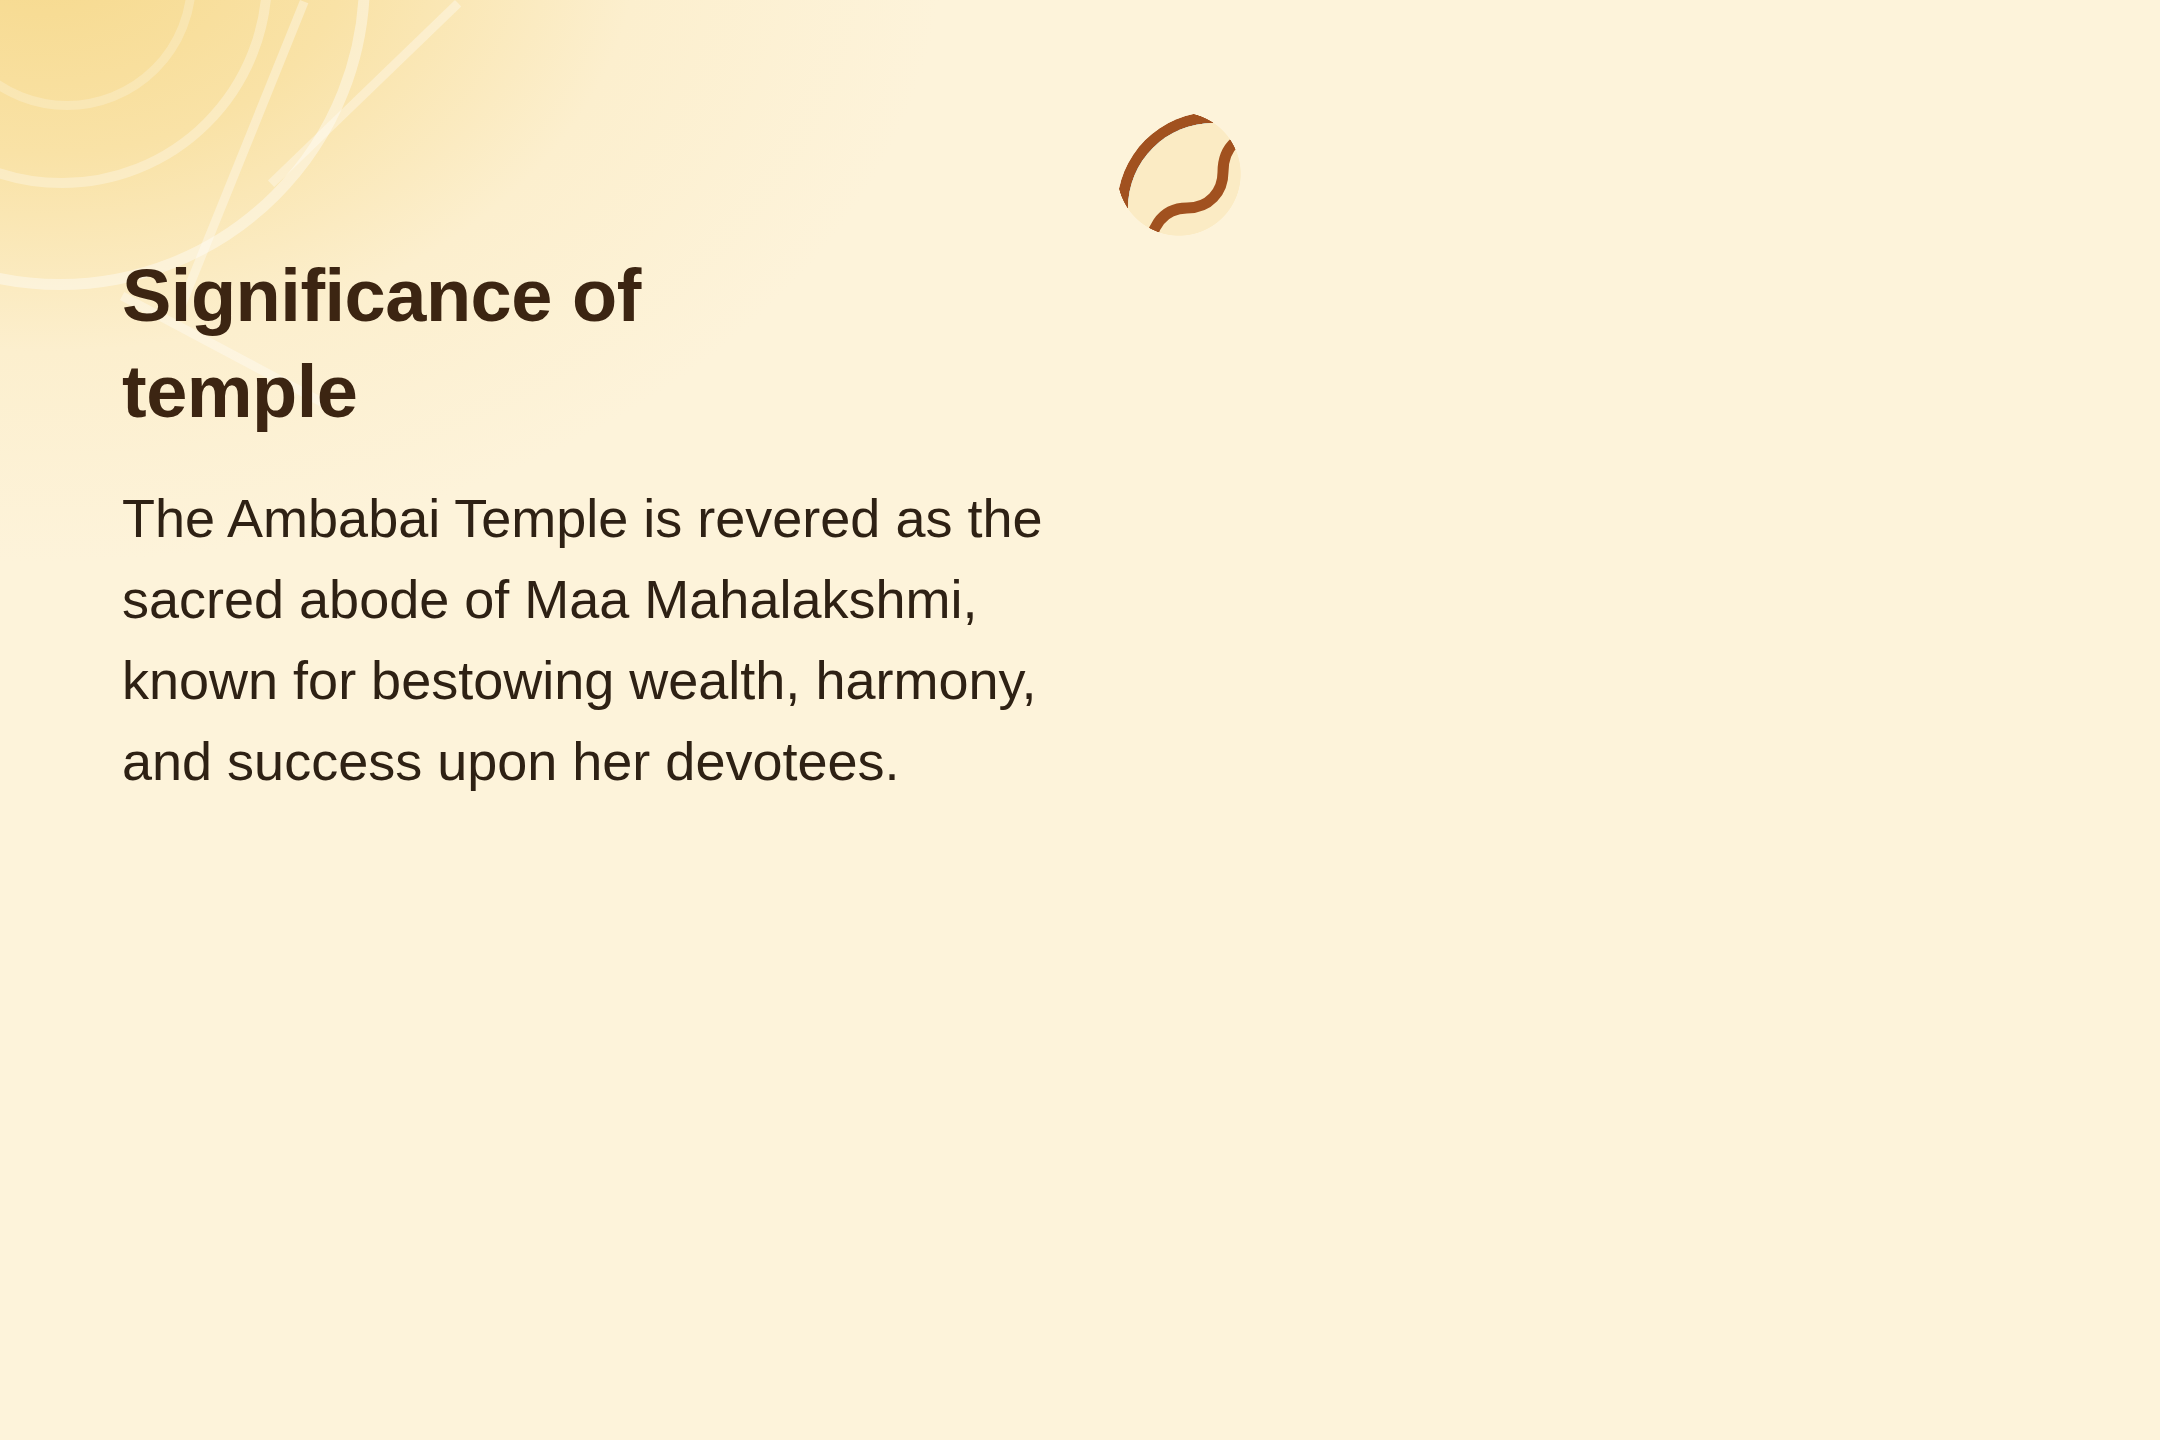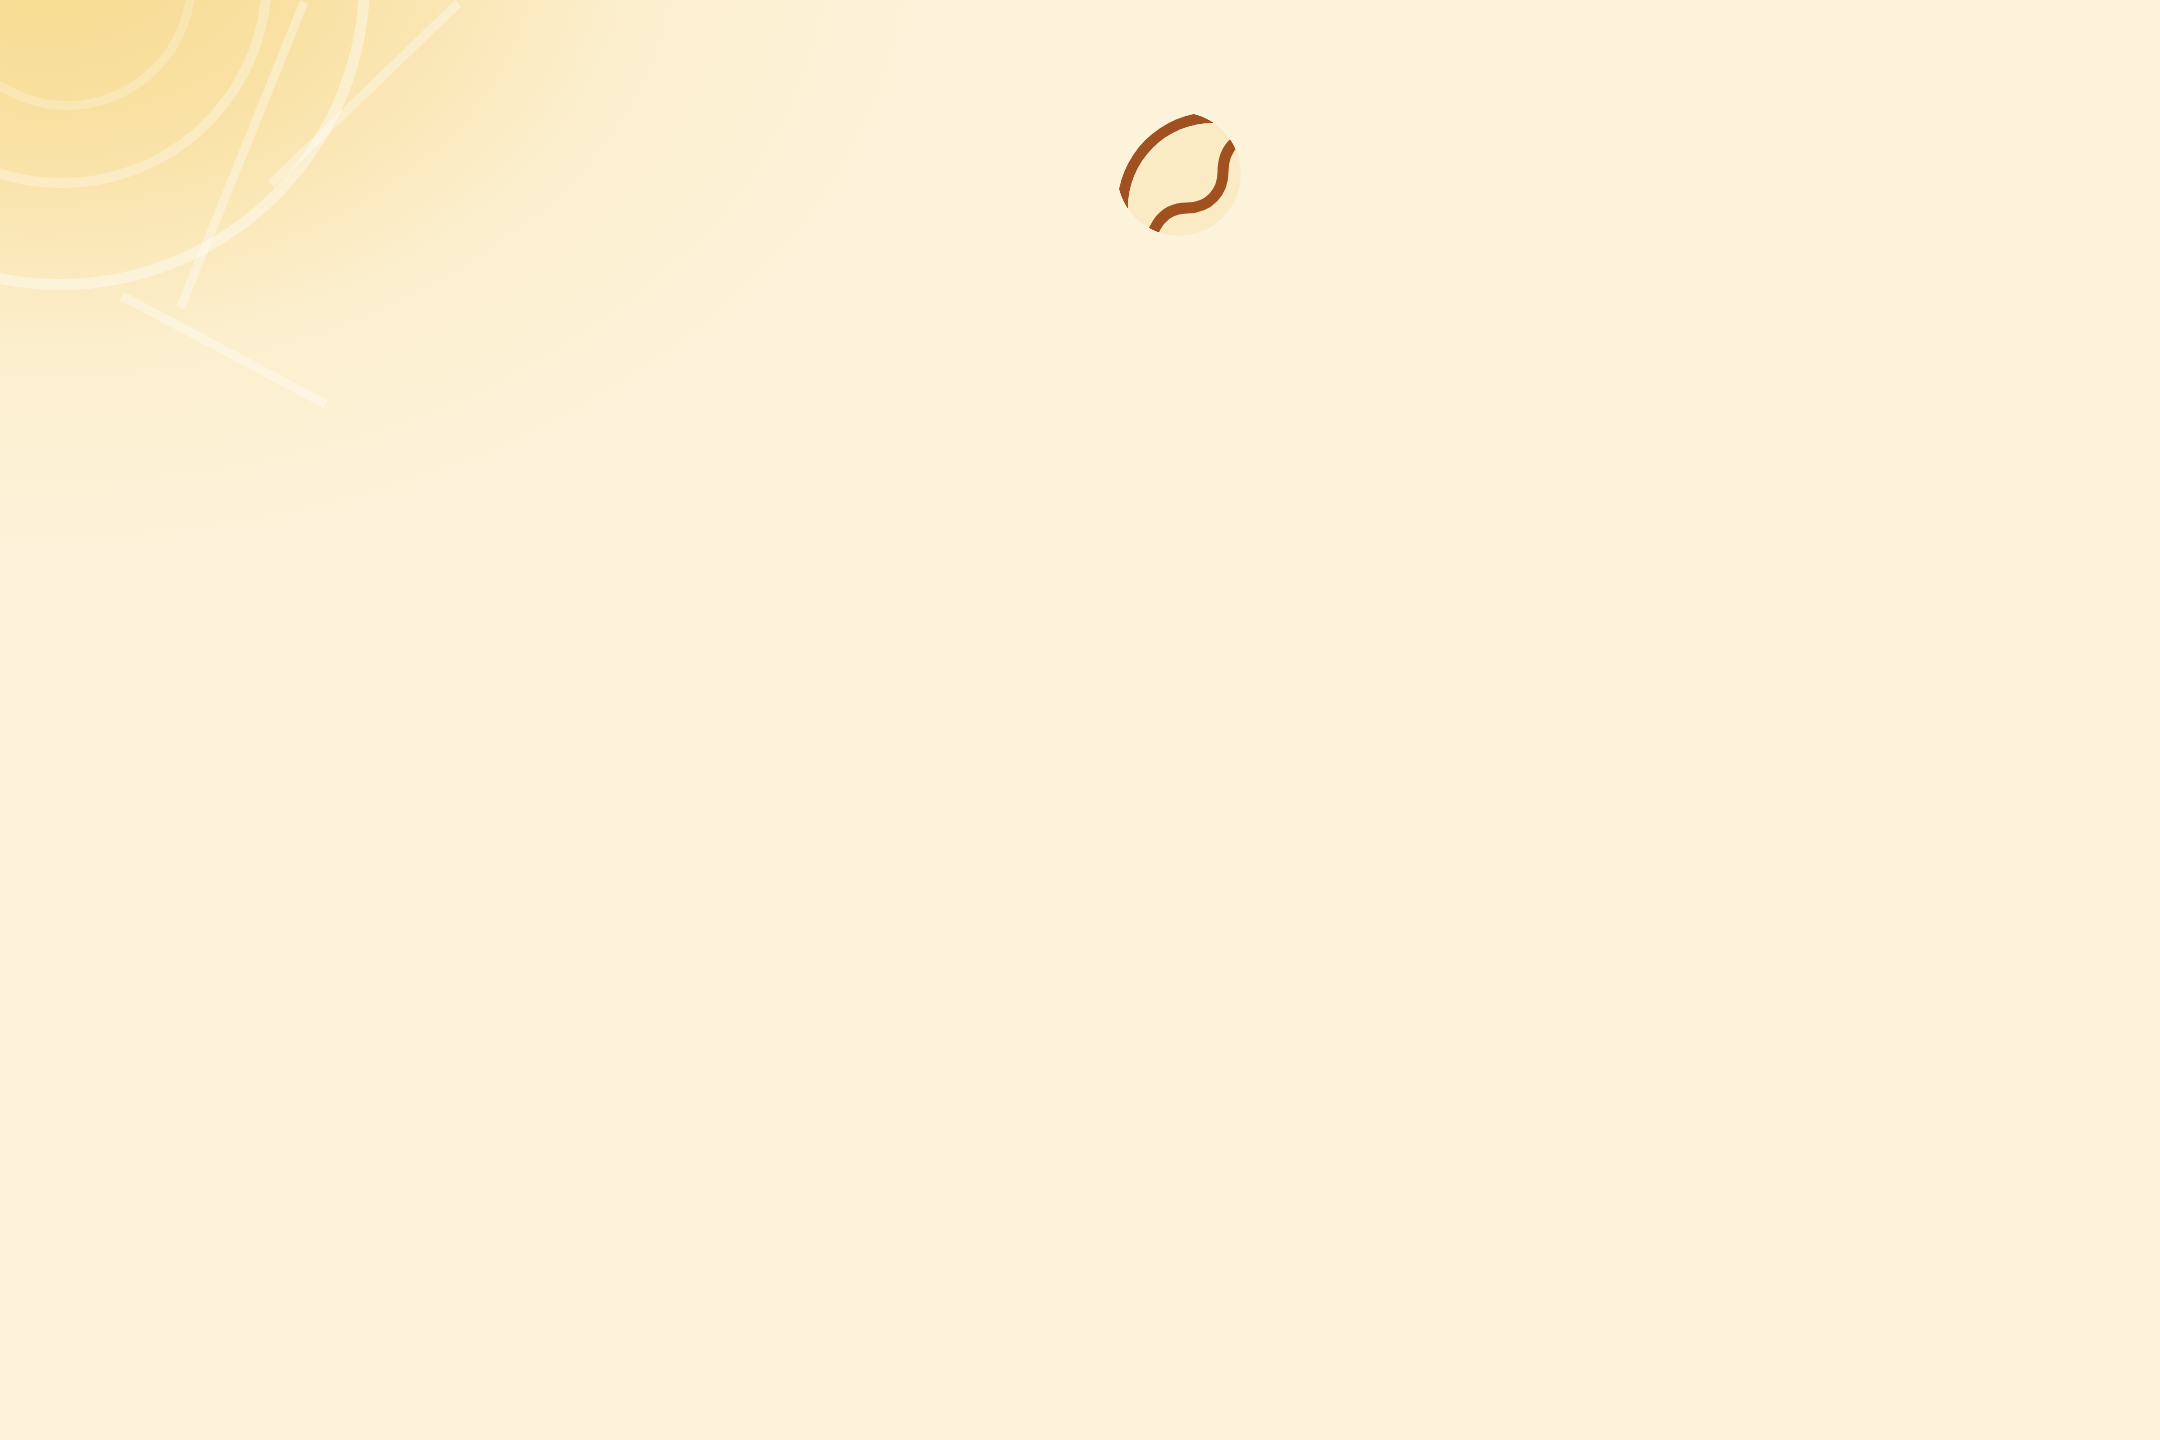--- a/index.html
+++ b/index.html
@@ -219,20 +219,22 @@
 <div id="slide">
 
   <div class="deco deco-1"></div>
   <div class="deco deco-2"></div>
   <div class="deco deco-3"></div>
   <div class="deco-ray" style="left:300px;top:0px;width:9px;height:330px;transform:rotate(22deg);"></div>
   <div class="deco-ray" style="left:455px;top:0px;width:9px;height:260px;transform:rotate(46deg);"></div>
   <div class="deco-ray" style="left:120px;top:300px;width:9px;height:230px;transform:rotate(-62deg);"></div>
 
   <div id="text-col">
+    <h1 id="page-title">Significance of temple</h1>
+    <p id="body-copy">The Ambabai Temple is revered as the sacred abode of Maa Mahalakshmi, known for bestowing wealth, harmony, and success upon her devotees.</p>
   </div>
 
   <div id="photo-card">
 
     <div id="photo">
 
       <div class="sky"></div>
 
       <div class="bldg b5">
         <div class="win" style="left:14px;top:26px;width:30px;height:20px;"></div>

